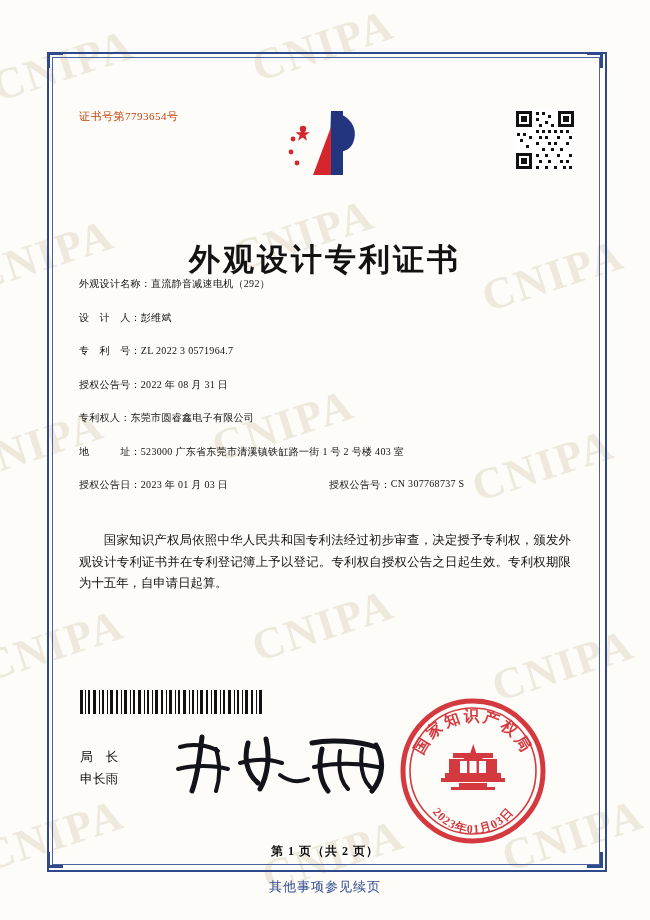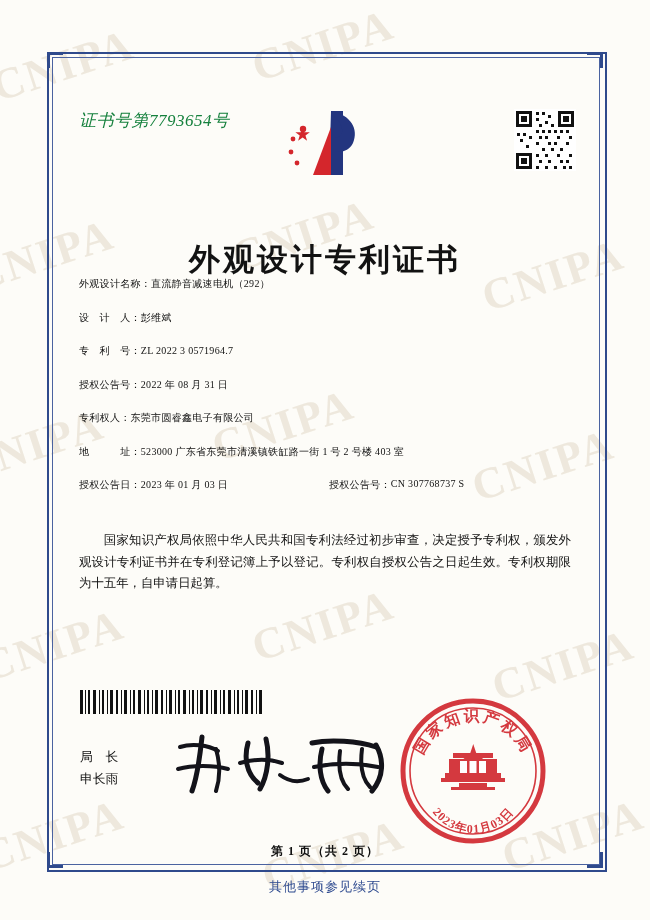--- a/index.html
+++ b/index.html
@@ -76,24 +76,23 @@
     top: 57px;
     width: 546px;
     height: 806px;
     z-index: 4;
   }
 
   .cert-no {
     position: absolute;
     left: 27px;
     top: 52px;
-    font-size: 17px;
-    color: #15803d;
+    font-size: 11px;
+    color: #c2410c;
     letter-spacing: .5px;
-    font-style: italic;
   }
 
   
   .emblem {
     position: absolute;
     left: 50%;
     top: 50px;
     transform: translateX(-50%);
     width: 104px;
     height: 72px;

